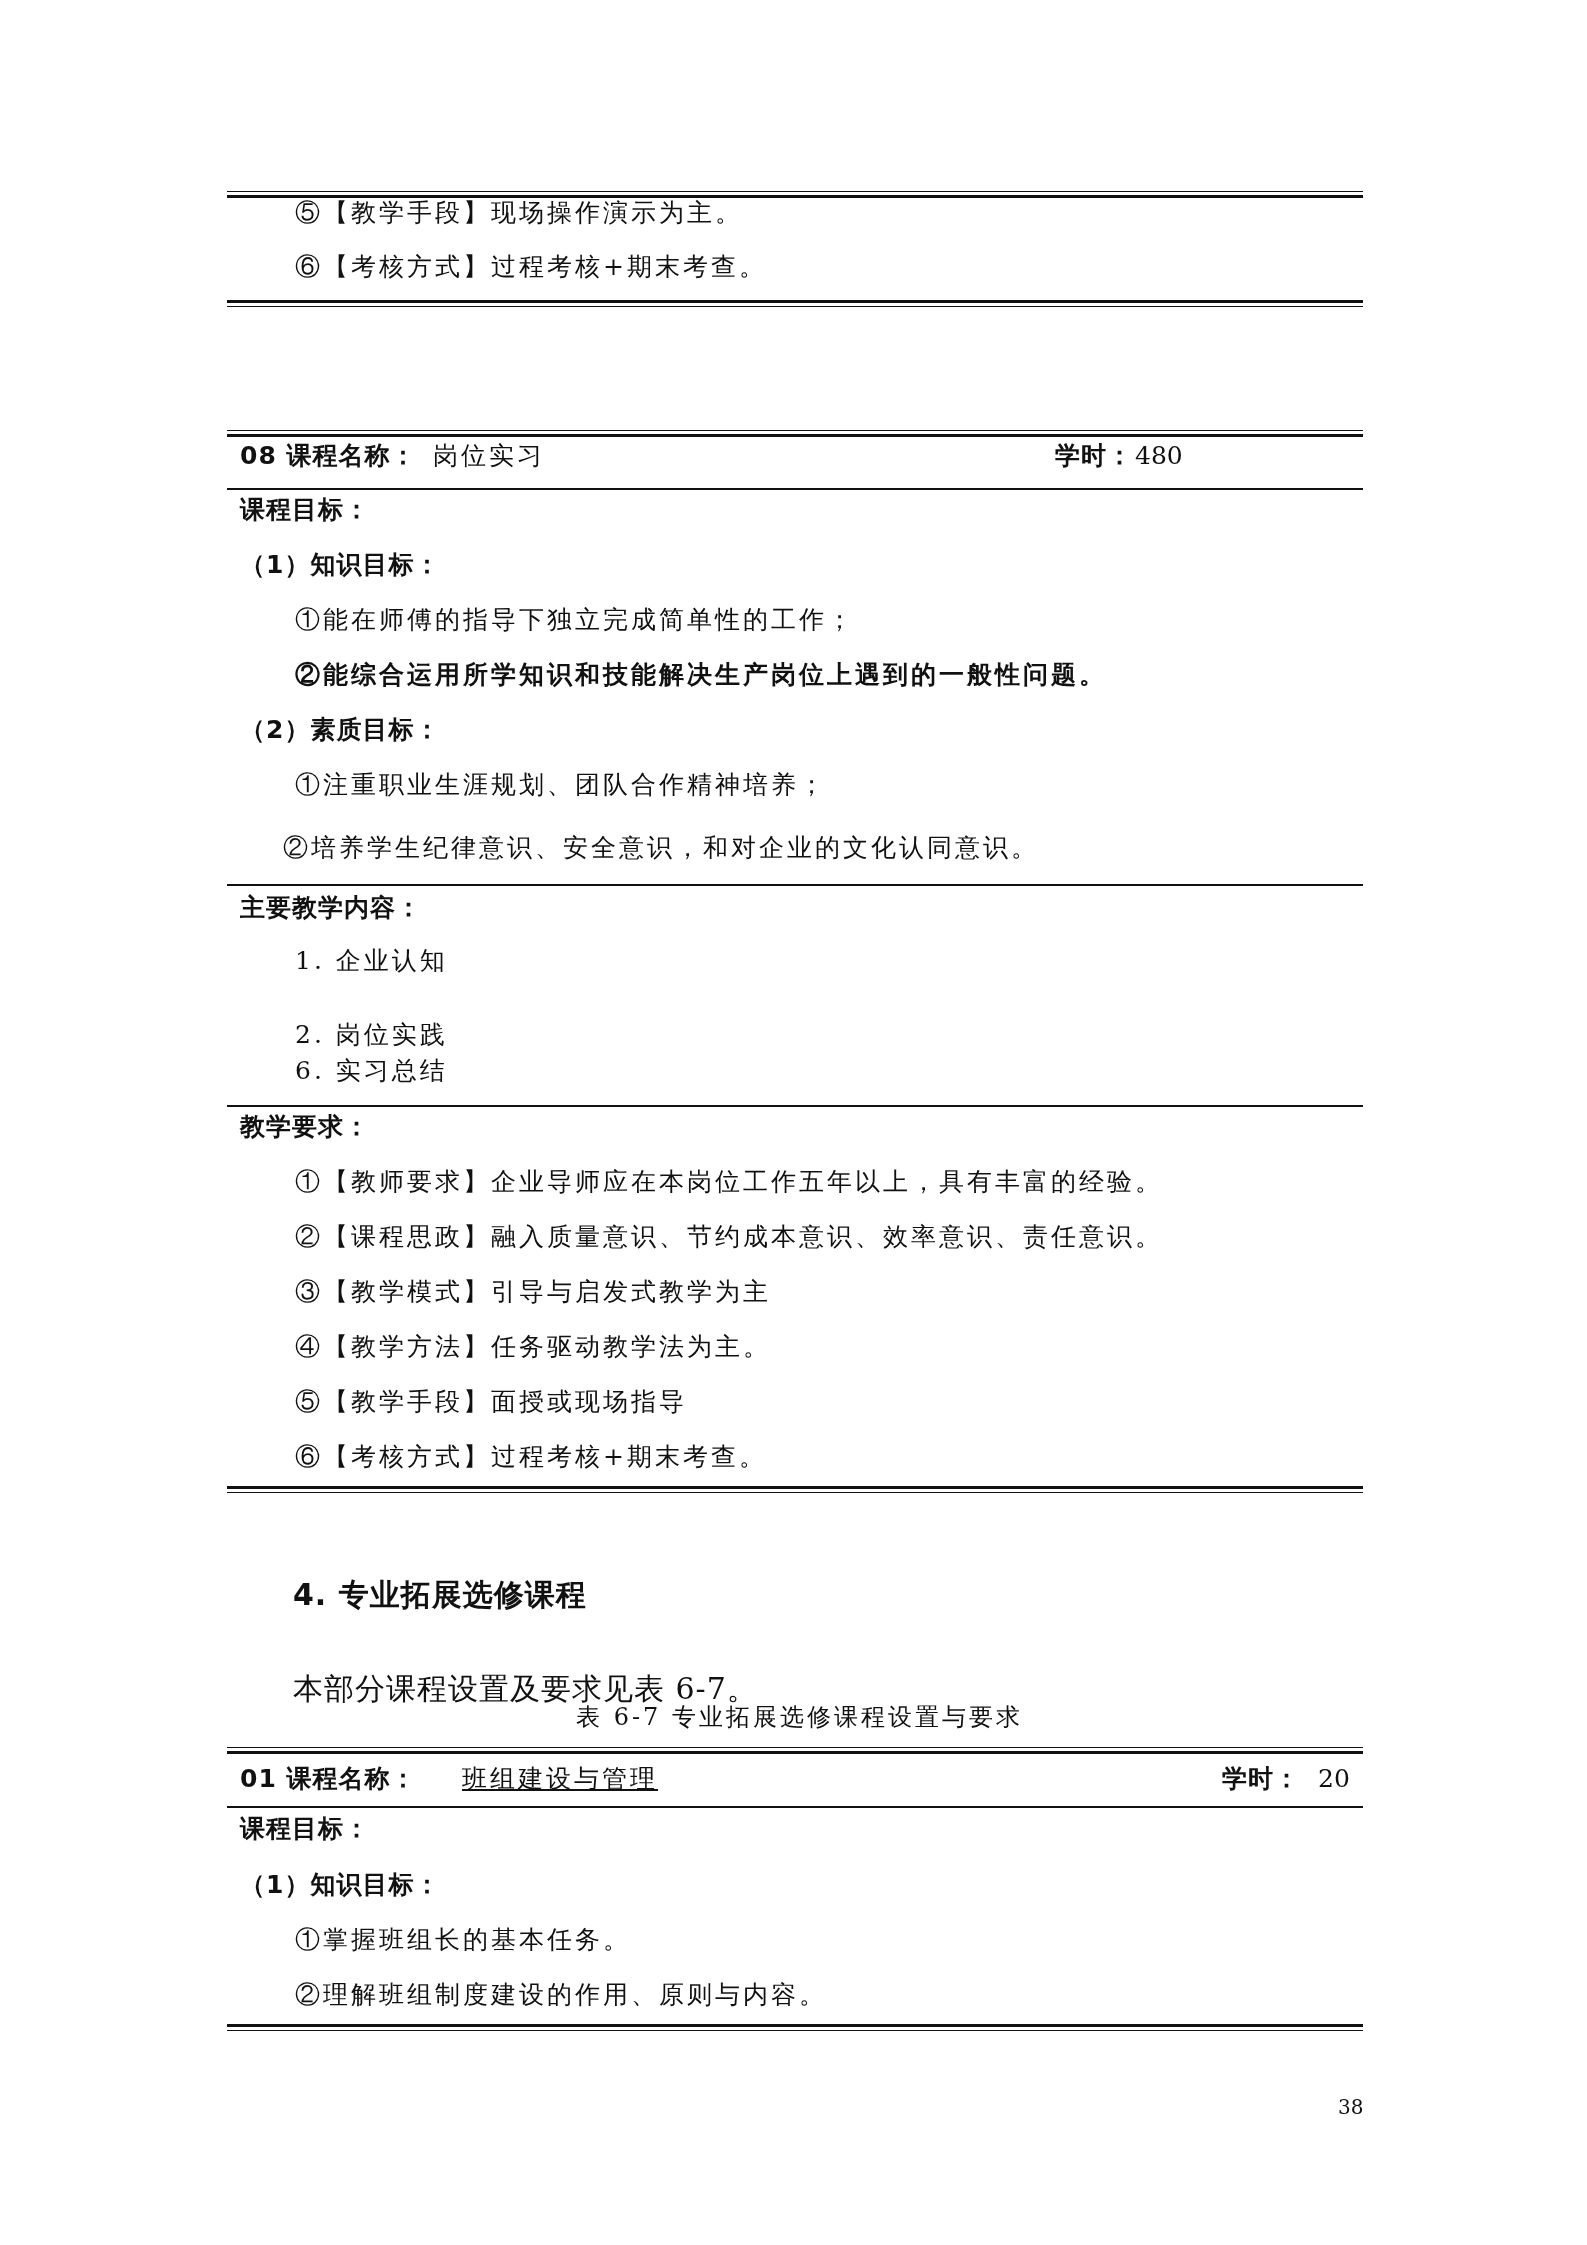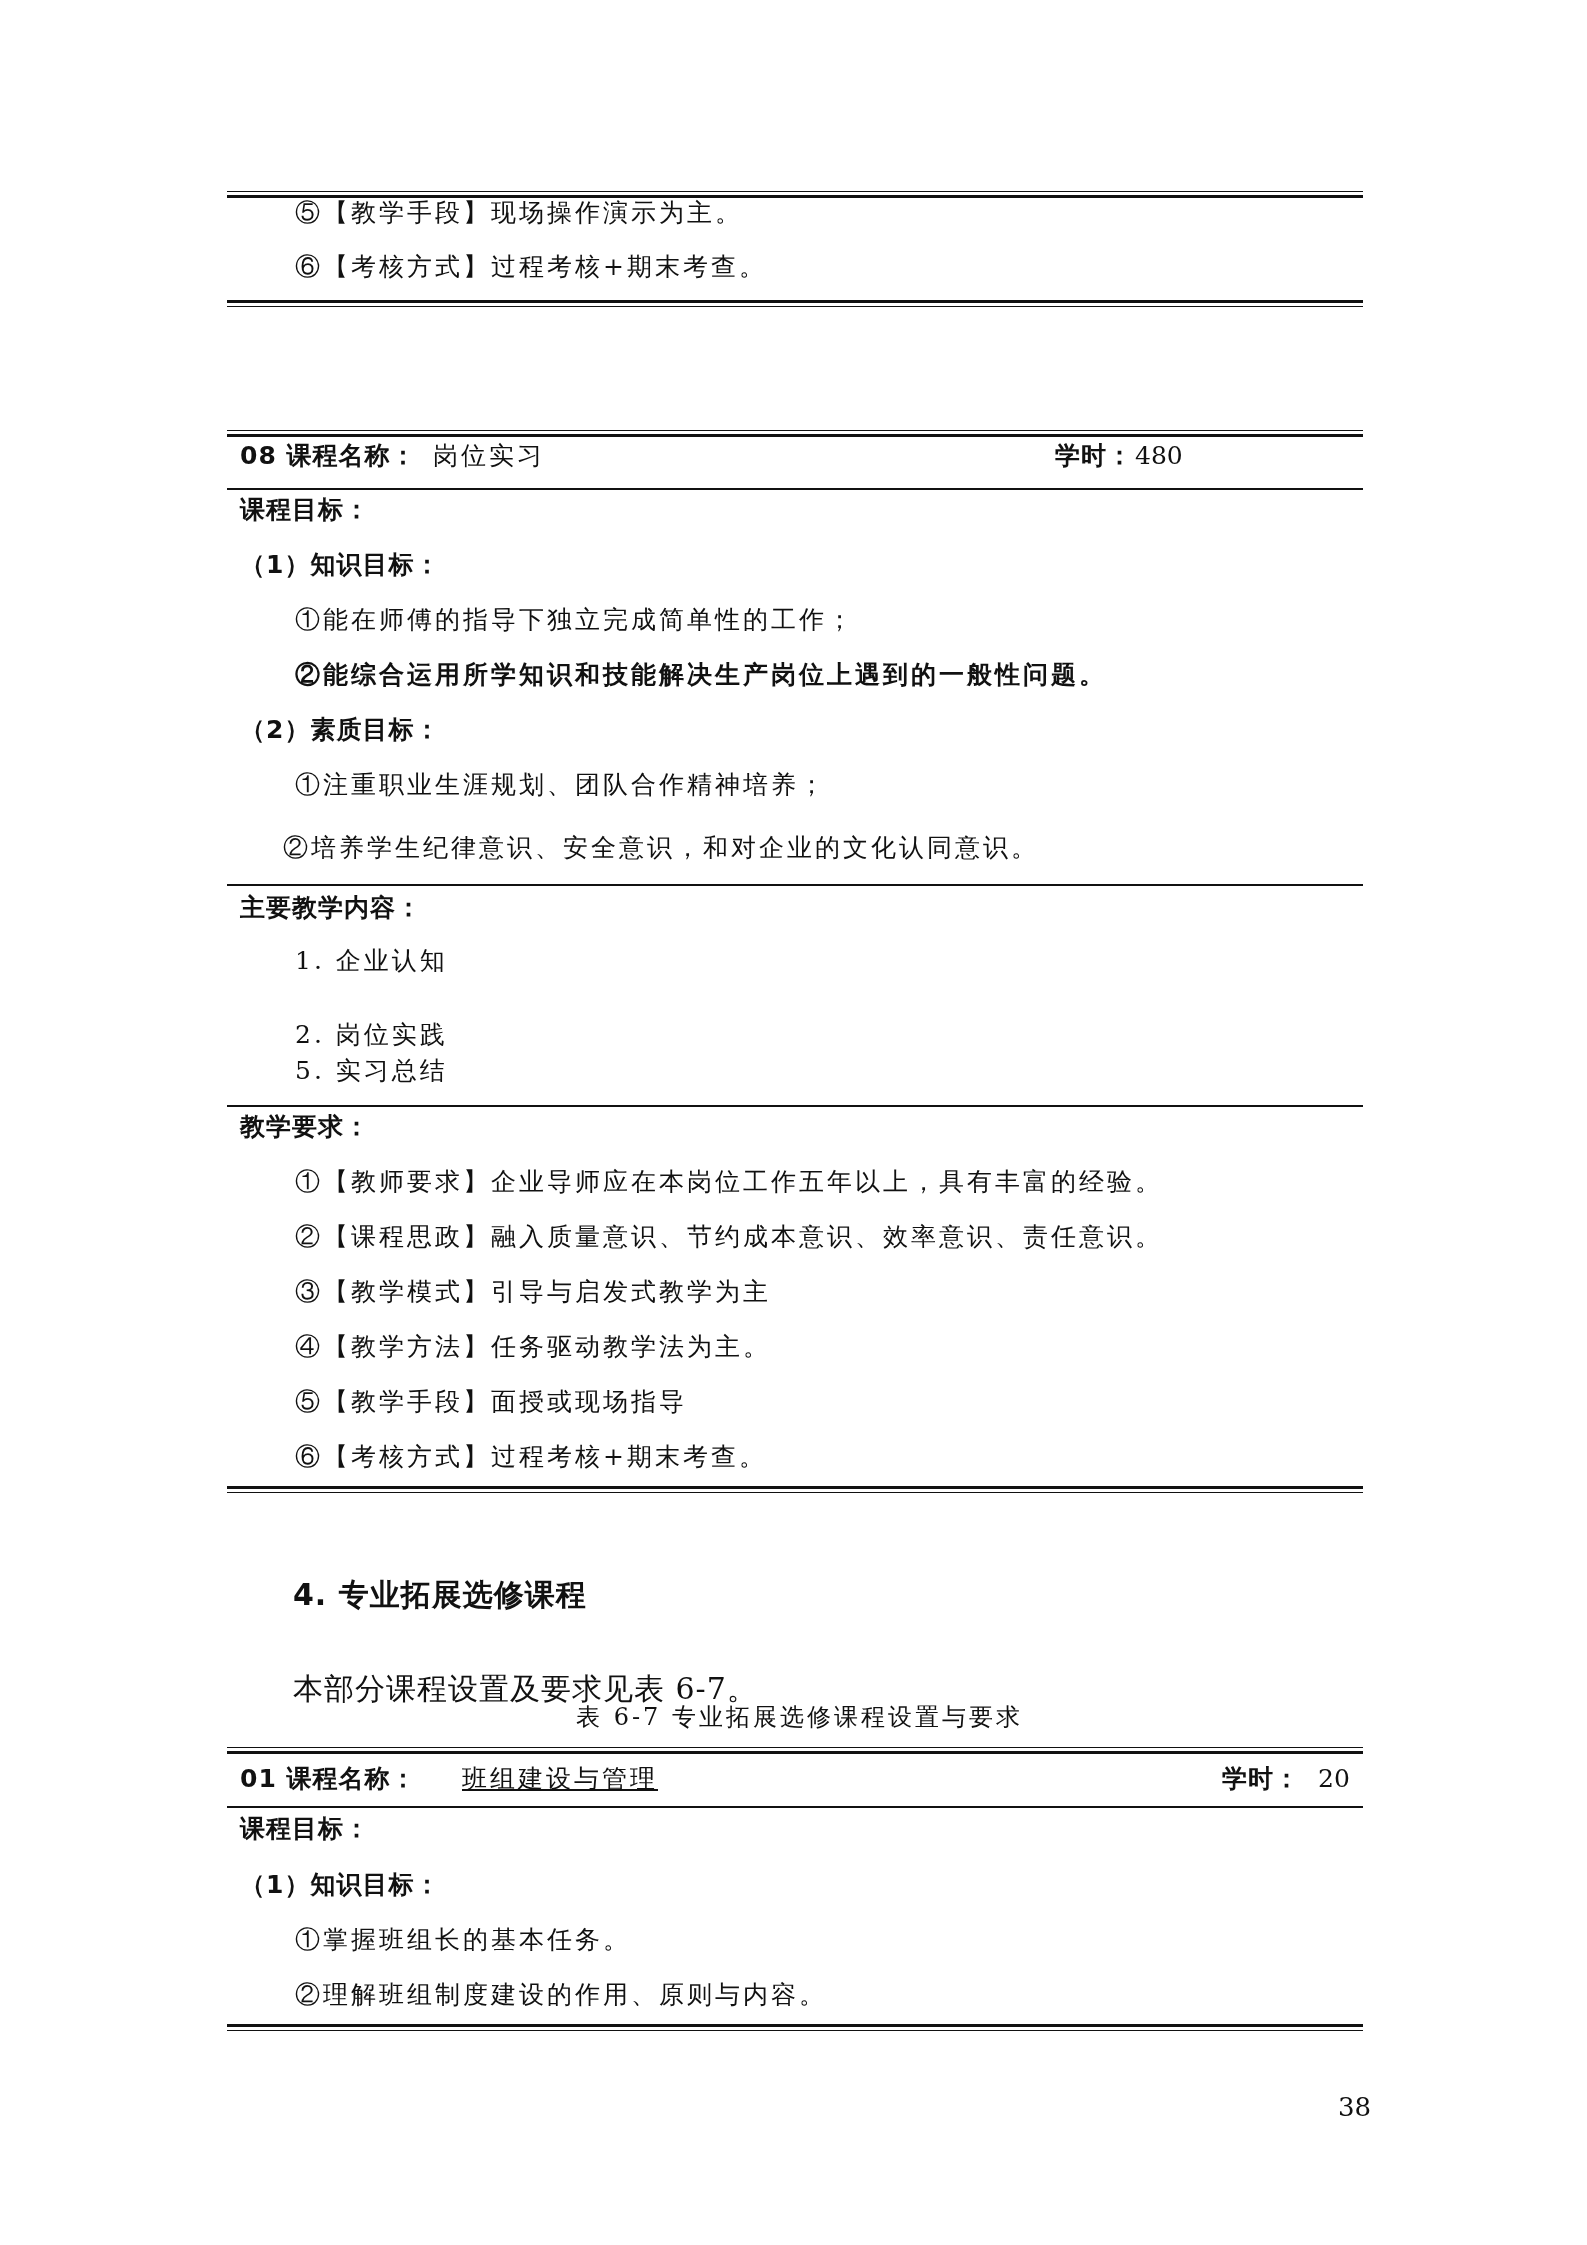--- a/index.html
+++ b/index.html
@@ -8,21 +8,21 @@
   .dbl { position:absolute; left:227px; width:1136px; height:7px;
          border-top:3px solid #111; border-bottom:1px solid #111; box-sizing:border-box; }
   .dbl.rev { border-top:1px solid #111; border-bottom:3px solid #111; }
   .sgl { position:absolute; left:227px; width:1136px; height:0; border-top:2px solid #111; }
   .line { position:absolute; font-size:25px; line-height:30px; white-space:nowrap; letter-spacing:3px; }
   .bold { font-weight:bold; font-family:"DejaVu Sans","Liberation Sans",sans-serif; letter-spacing:1px; }
   .hdr { font-size:25px; }
   .h4 { font-size:30px; letter-spacing:1px; font-family:"DejaVu Sans","Liberation Sans",sans-serif; font-weight:bold; }
   .para { font-size:30px; letter-spacing:1px; }
   .caption { font-size:24px; letter-spacing:3px; }
-  .pnum { font-size:26px; }
+  .pnum { font-size:20px; }
 </style>
 </head>
 <body>
 
 <div class="dbl rev" style="top:191px;"></div>
 <div class="line" style="left:295px; top:198px;">⑤【教学手段】现场操作演示为主。</div>
 <div class="line" style="left:295px; top:252px;">⑥【考核方式】过程考核+期末考查。</div>
 <div class="dbl" style="top:300px;"></div>
 
 <div class="dbl rev" style="top:430px;"></div>
@@ -37,21 +37,21 @@
 <div class="line" style="left:295px; top:605px;">①能在师傅的指导下独立完成简单性的工作；</div>
 <div class="line" style="left:295px; top:660px;font-weight:bold;">②能综合运用所学知识和技能解决生产岗位上遇到的一般性问题。</div>
 <div class="line bold" style="left:240px; top:715px;">（2）素质目标：</div>
 <div class="line" style="left:295px; top:770px;">①注重职业生涯规划、团队合作精神培养；</div>
 <div class="line" style="left:283px; top:825px;margin-top:8px;">②培养学生纪律意识、安全意识，和对企业的文化认同意识。</div>
 <div class="sgl" style="top:884px;"></div>
 
 <div class="line bold" style="left:240px; top:893px;">主要教学内容：</div>
 <div class="line" style="left:295px; top:946px;">1. 企业认知</div>
 <div class="line" style="left:295px; top:1001px;margin-top:19px;">2. 岗位实践</div>
-<div class="line" style="left:295px; top:1056px;">5. 实习总结</div>
+<div class="line" style="left:295px; top:1056px;">6. 实习总结</div>
 <div class="sgl" style="top:1105px;"></div>
 
 <div class="line bold" style="left:240px; top:1112px;">教学要求：</div>
 <div class="line" style="left:295px; top:1167px;">①【教师要求】企业导师应在本岗位工作五年以上，具有丰富的经验。</div>
 <div class="line" style="left:295px; top:1222px;">②【课程思政】融入质量意识、节约成本意识、效率意识、责任意识。</div>
 <div class="line" style="left:295px; top:1277px;">③【教学模式】引导与启发式教学为主</div>
 <div class="line" style="left:295px; top:1332px;">④【教学方法】任务驱动教学法为主。</div>
 <div class="line" style="left:295px; top:1387px;">⑤【教学手段】面授或现场指导</div>
 <div class="line" style="left:295px; top:1442px;">⑥【考核方式】过程考核+期末考查。</div>
 <div class="dbl" style="top:1486px;"></div>

